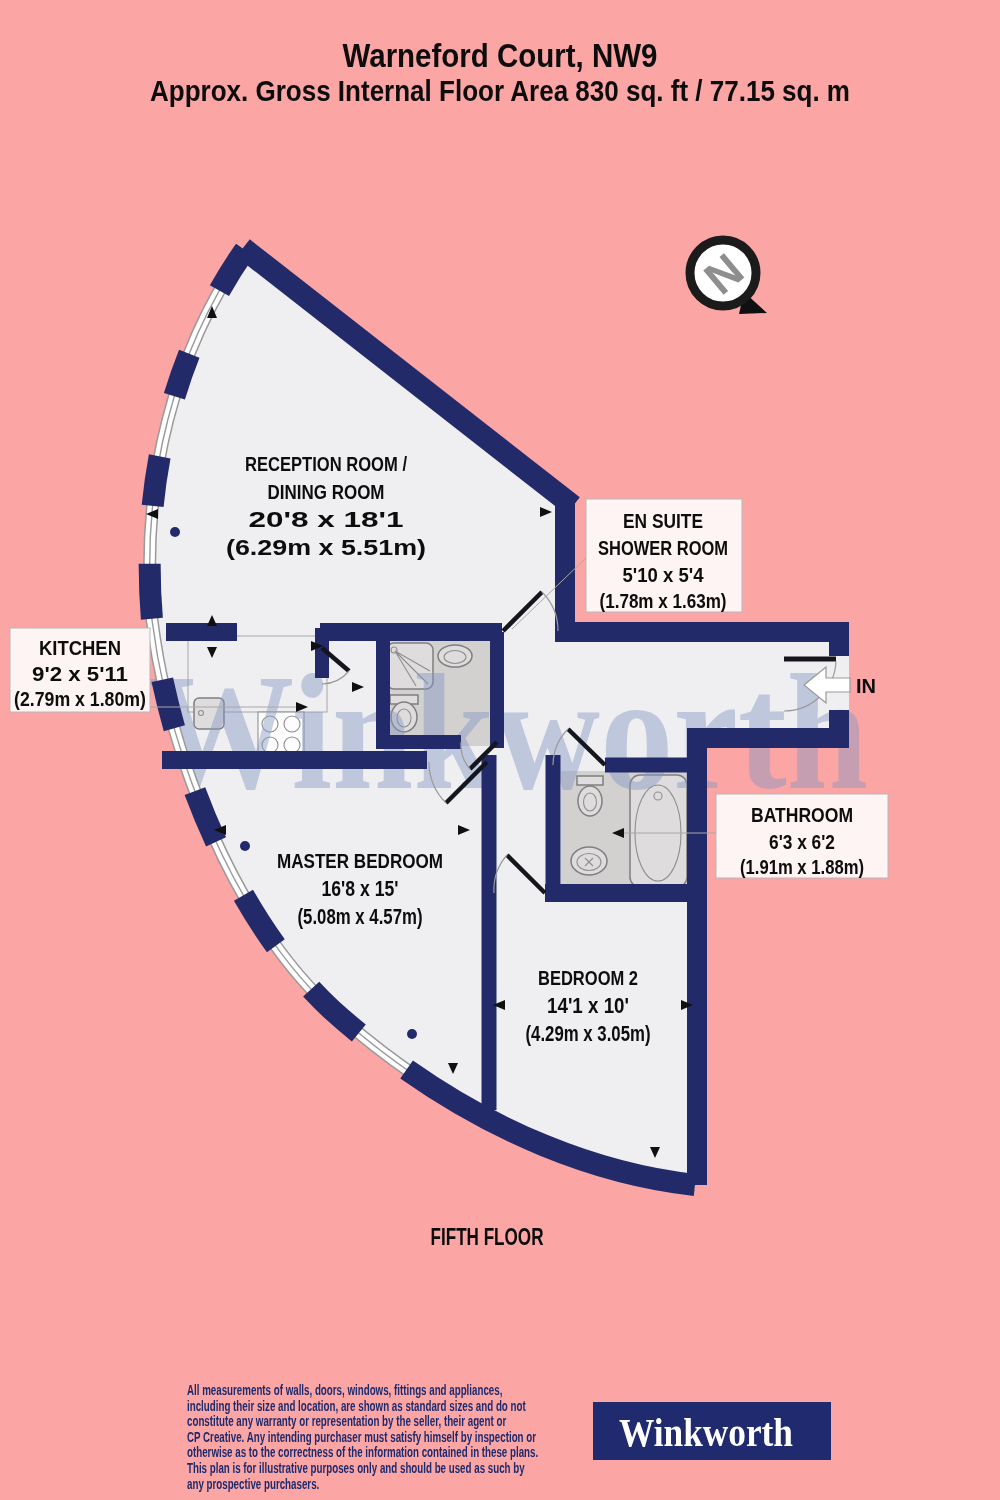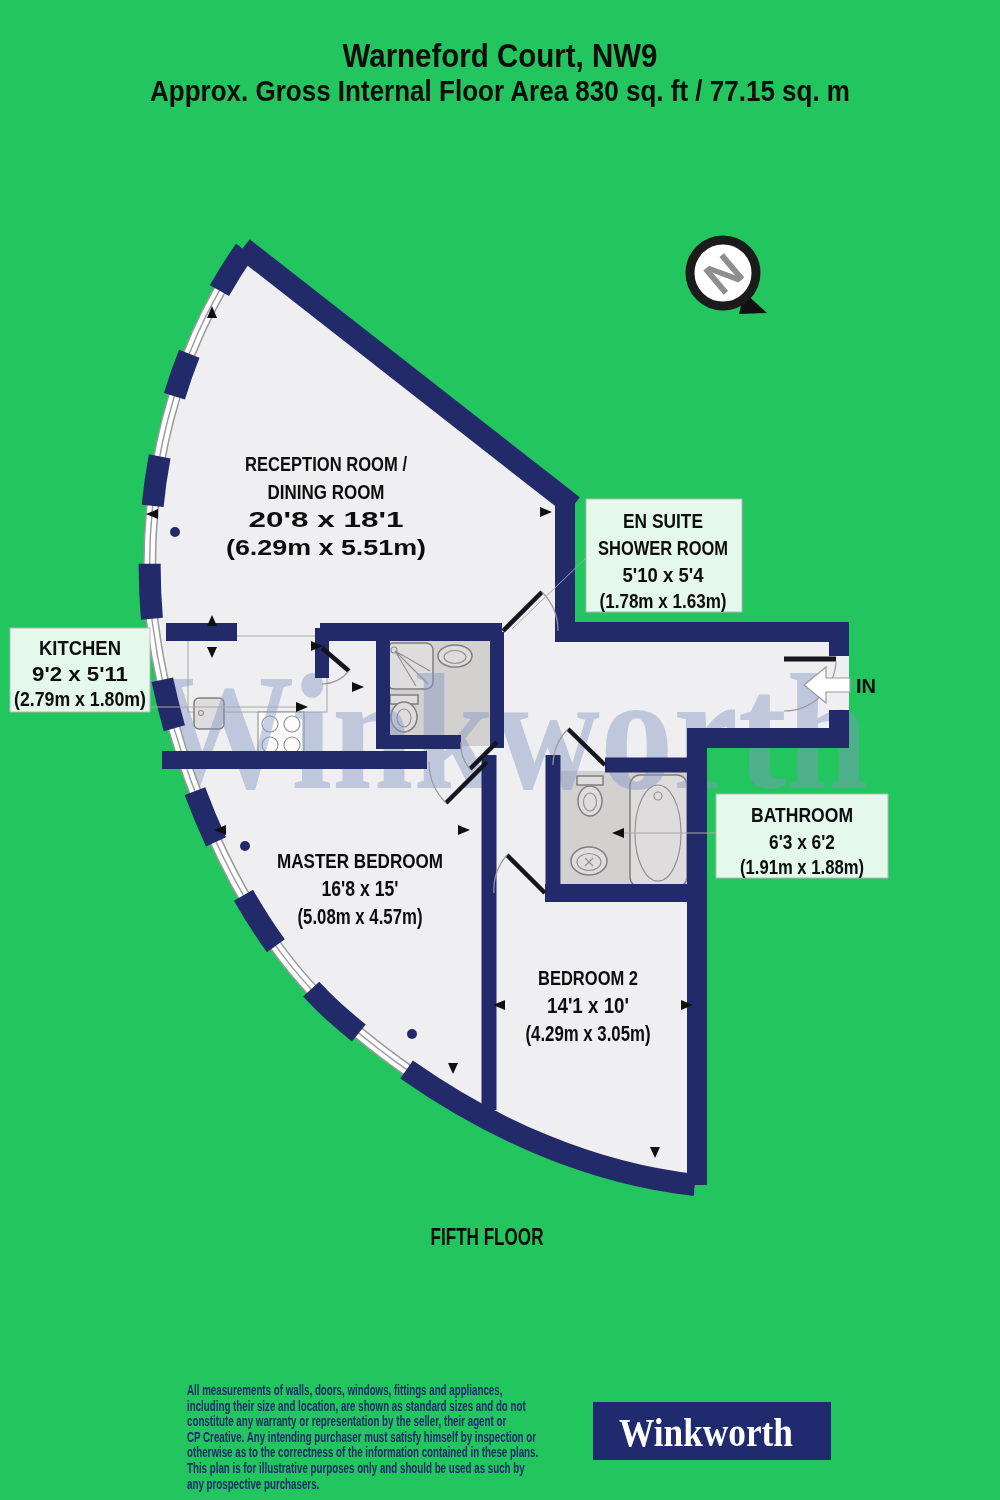--- a/index.html
+++ b/index.html
@@ -1,16 +1,16 @@
 <!DOCTYPE html>
 <html><head>
 <meta charset="utf-8">
 <style>
   html,body{margin:0;padding:0;background:#fff;}
-  .page{position:relative;width:1000px;height:1500px;background:#22c55e;overflow:hidden;}
+  .page{position:relative;width:1000px;height:1500px;background:#fca5a5;overflow:hidden;}
   svg{position:absolute;left:0;top:0;}
   text{font-family:"Liberation Sans",sans-serif;fill:#0d0d0d;}
   .ctr{text-anchor:middle;}
   .title{font-size:33px;font-weight:bold;}
   .subtitle{font-size:30px;font-weight:bold;}
   .room{font-size:21px;font-weight:bold;}
   .dim{font-size:22px;font-weight:bold;}
   .boxtxt{font-size:20px;font-weight:bold;}
   .floorlbl{font-size:23px;font-weight:bold;}
   .inlbl{font-size:20px;font-weight:bold;}

